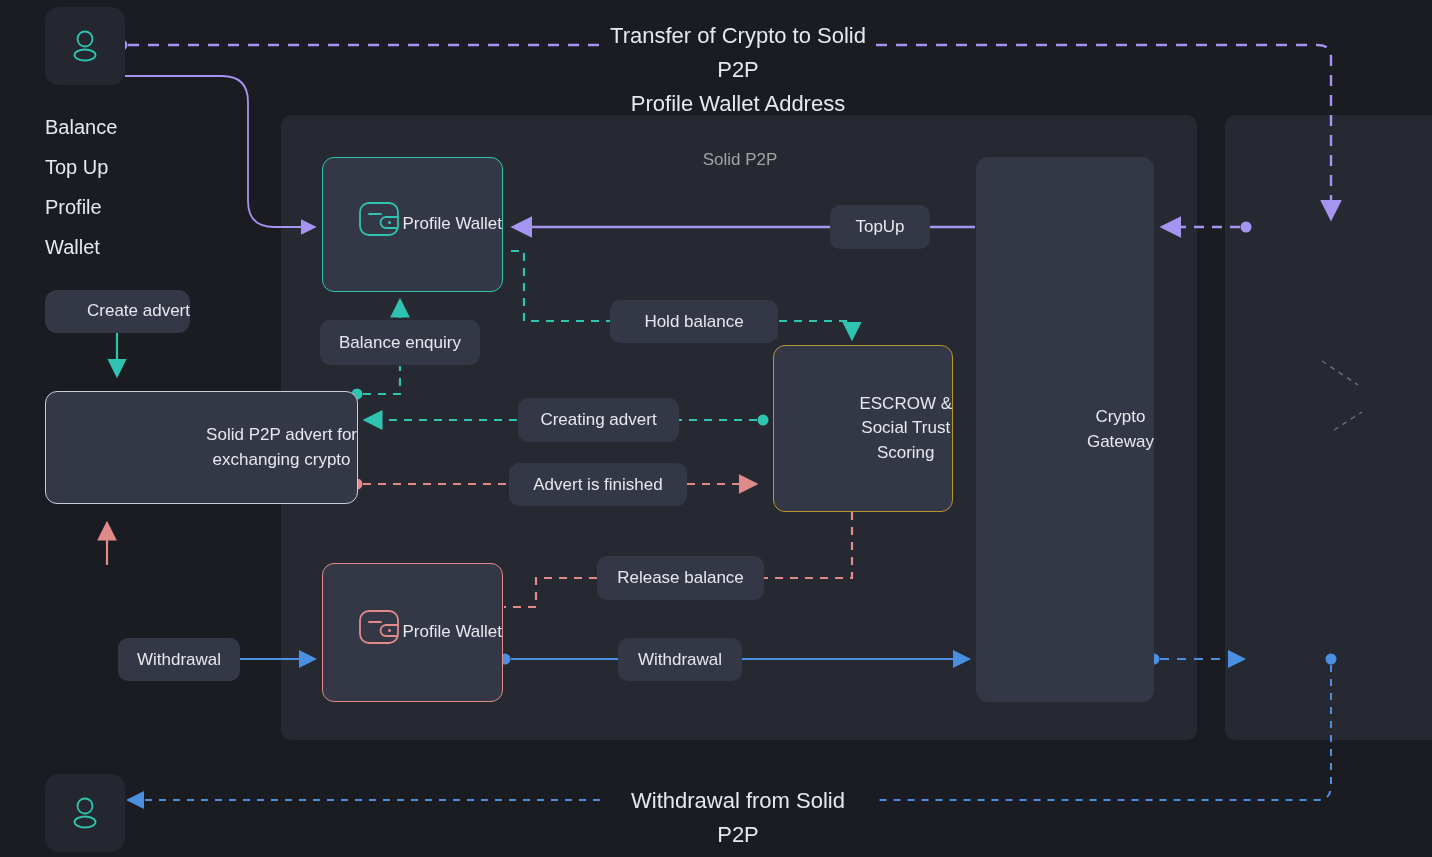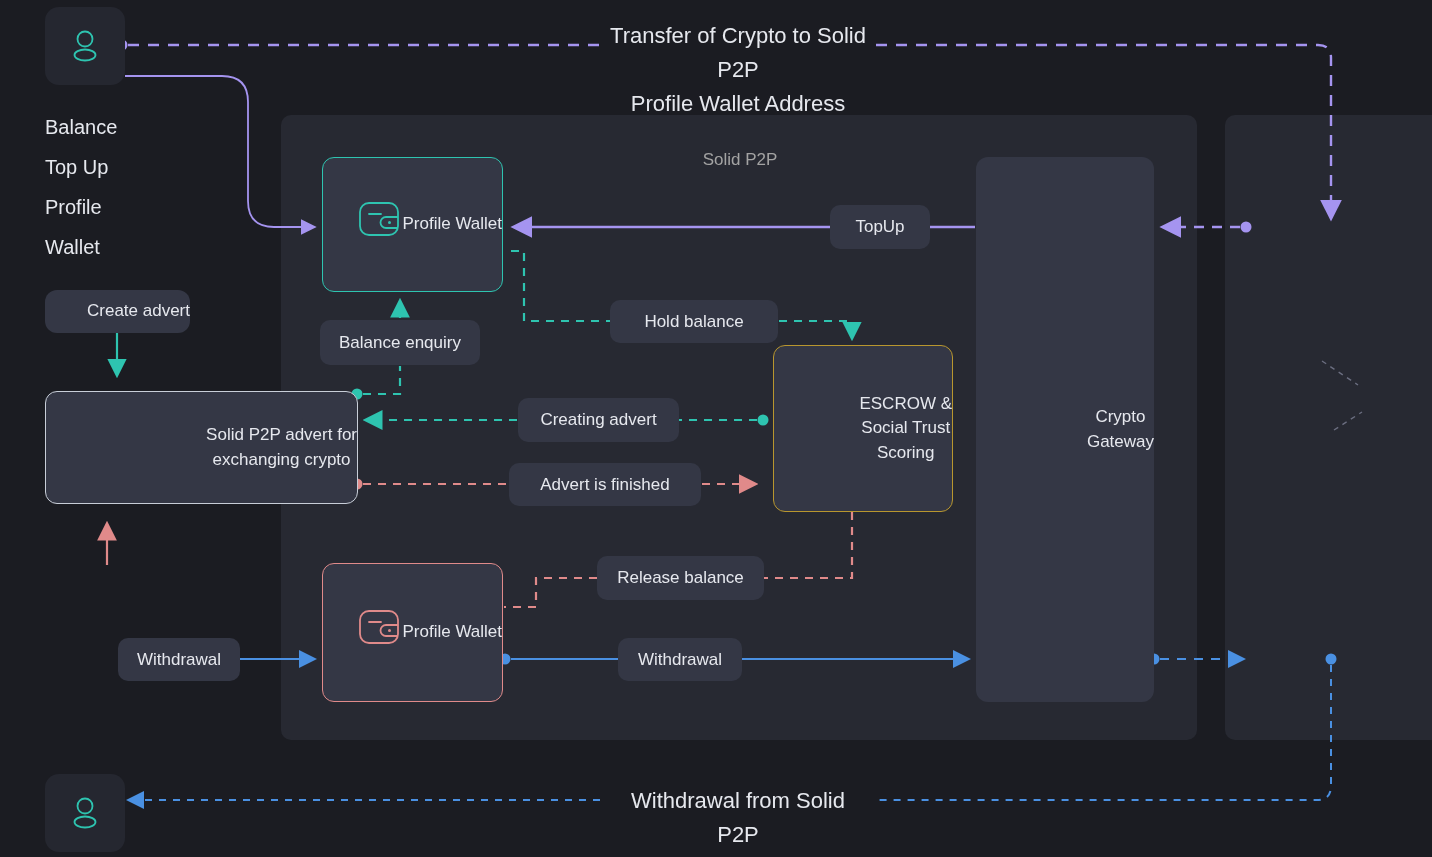--- a/index.html
+++ b/index.html
@@ -214,21 +214,21 @@
   </div>
 
   <div class="node pill" style="left:610px; top:300px; width:168px; height:43px;">
     <span>Hold balance</span>
   </div>
 
   <div class="node pill" style="left:518px; top:398px; width:161px; height:44px;">
     <span>Creating advert</span>
   </div>
 
-  <div class="node pill" style="left:509px; top:463px; width:192px; height:43px;">
+  <div class="node pill" style="left:509px; top:463px; width:178px; height:43px;">
     <span>Advert is finished</span>
   </div>
 
   <div class="node pill" style="left:597px; top:556px; width:167px; height:44px;">
     <span>Release balance</span>
   </div>
 
   <div class="node pill" style="left:618px; top:638px; width:124px; height:43px;">
     <span>Withdrawal</span>
   </div>

